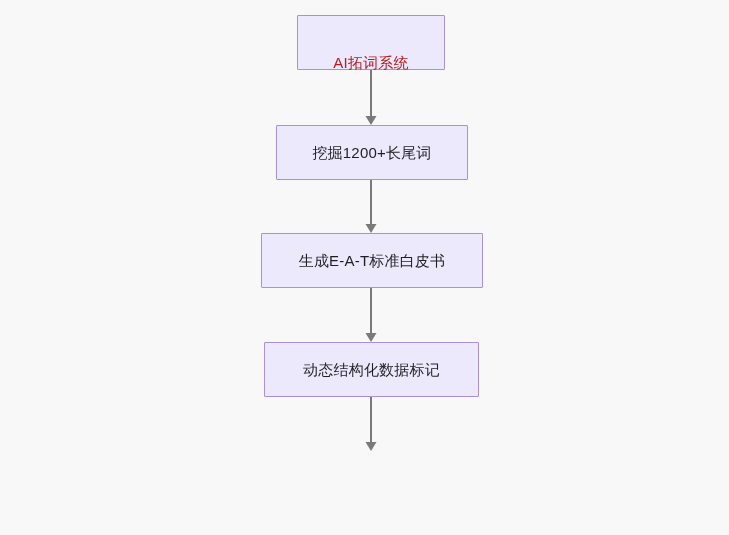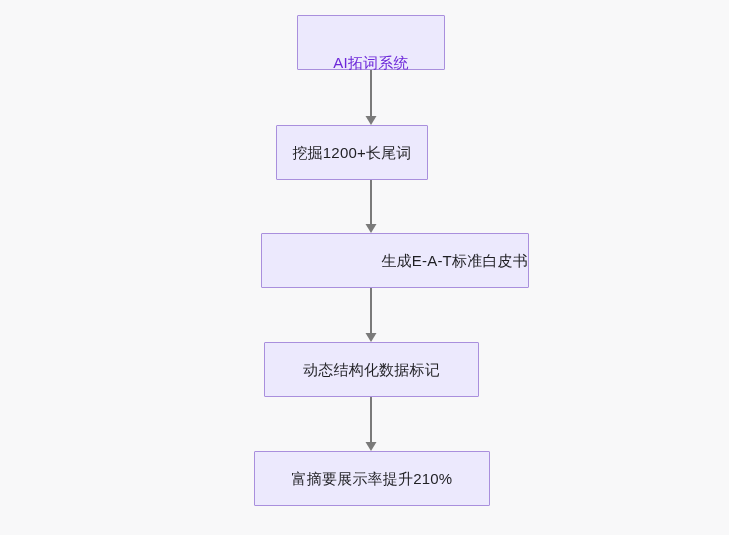--- a/index.html
+++ b/index.html
@@ -55,42 +55,42 @@
   }
 
   
 </style>
 </head>
 <body>
 
 <div id="flow-canvas" style="background: rgb(248, 248, 249);">
 
   <div class="flow-node" style="left: 297px; top: 15px; width: 148px; height: 55px; background: rgb(236, 233, 253); border-color: rgb(169, 143, 221);">
-    <span class="flow-node-label" style="color: #6d28d9; margin-top: 40px;">AI拓词系统</span>
+    <span class="flow-node-label" style="color: #b91c1c; margin-top: 40px;">AI拓词系统</span>
   </div>
 
   <div class="flow-edge" style="left: 359px; top: 70px; height: 55px;">
     <svg width="24" height="55" viewBox="0 0 24 55">
         <line x1="12" y1="0" x2="12" y2="47" stroke="#7a7a7a" stroke-width="2"></line>
         <polygon points="6.5,46 17.5,46 12,55" fill="#7a7a7a"></polygon>
       </svg>
   </div>
 
-  <div class="flow-node" style="left: 276px; top: 125px; width: 152px; height: 55px; background: rgb(236, 233, 253); border-color: rgb(169, 143, 221);">
+  <div class="flow-node" style="left: 276px; top: 125px; width: 192px; height: 55px; background: rgb(236, 233, 253); border-color: rgb(169, 143, 221);">
     <span class="flow-node-label" style="color: rgb(31, 31, 35);">挖掘1200+长尾词</span>
   </div>
 
   <div class="flow-edge" style="left: 359px; top: 180px; height: 53px;">
     <svg width="24" height="53" viewBox="0 0 24 53">
         <line x1="12" y1="0" x2="12" y2="45" stroke="#7a7a7a" stroke-width="2"></line>
         <polygon points="6.5,44 17.5,44 12,53" fill="#7a7a7a"></polygon>
       </svg>
   </div>
 
-  <div class="flow-node" style="left: 261px; top: 233px; width: 268px; height: 55px; background: rgb(236, 233, 253); border-color: rgb(169, 143, 221); justify-content: flex-end;">
+  <div class="flow-node" style="left: 261px; top: 233px; width: 222px; height: 55px; background: rgb(236, 233, 253); border-color: rgb(169, 143, 221);">
     <span class="flow-node-label" style="color: rgb(31, 31, 35);">生成E-A-T标准白皮书</span>
   </div>
 
   <div class="flow-edge" style="left: 359px; top: 288px; height: 54px;">
     <svg width="24" height="54" viewBox="0 0 24 54">
         <line x1="12" y1="0" x2="12" y2="46" stroke="#7a7a7a" stroke-width="2"></line>
         <polygon points="6.5,45 17.5,45 12,54" fill="#7a7a7a"></polygon>
       </svg>
   </div>
 
@@ -98,17 +98,14 @@
     <span class="flow-node-label" style="color: rgb(31, 31, 35);">动态结构化数据标记</span>
   </div>
 
   <div class="flow-edge" style="left: 359px; top: 397px; height: 54px;">
     <svg width="24" height="54" viewBox="0 0 24 54">
         <line x1="12" y1="0" x2="12" y2="46" stroke="#7a7a7a" stroke-width="2"></line>
         <polygon points="6.5,45 17.5,45 12,54" fill="#7a7a7a"></polygon>
       </svg>
   </div>
 
-  <div class="flow-node" style="left: 254px; top: 451px; width: 236px; height: 55px; background: rgb(236, 233, 253); border-color: rgb(169, 143, 221);">
-    <span class="flow-node-label" style="color: rgb(31, 31, 35);">富摘要展示率提升210%</span>
-  </div>
 
 </div>
 
 </body></html>

